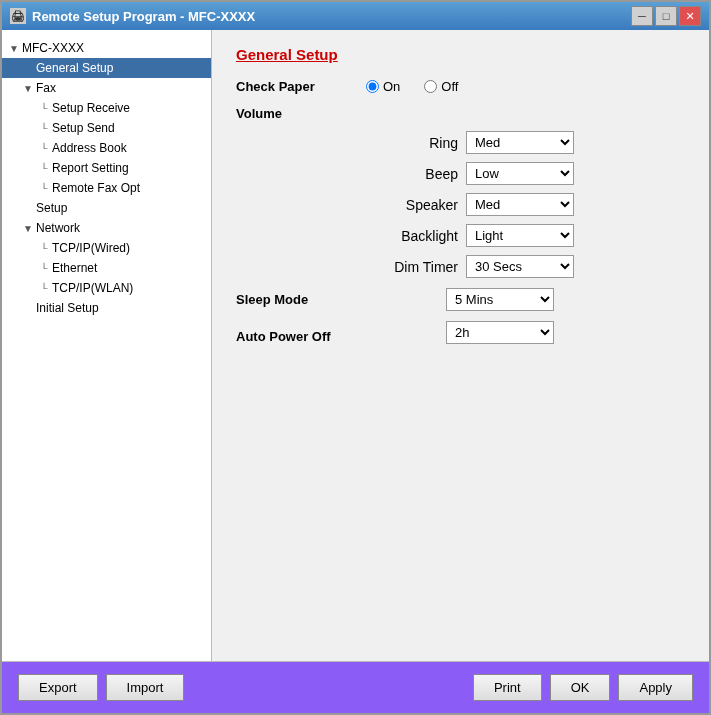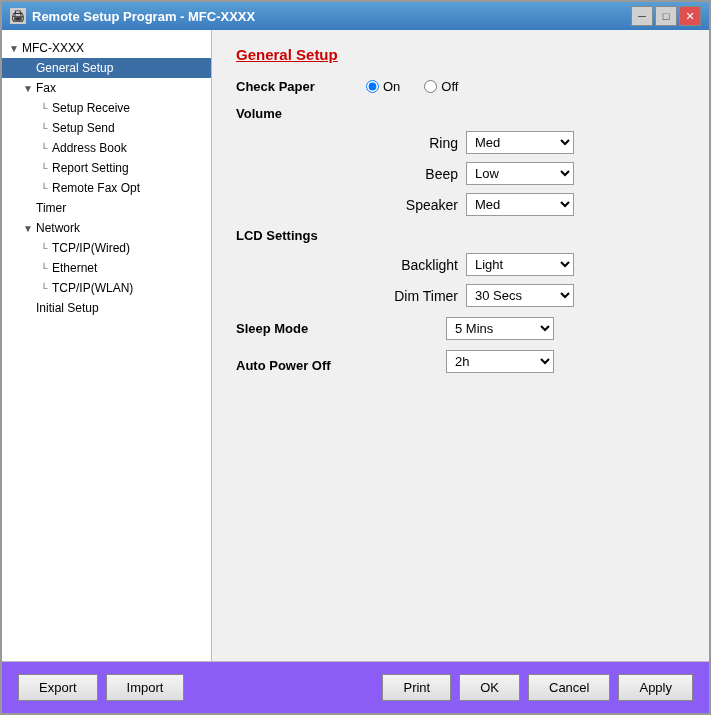--- a/index.html
+++ b/index.html
@@ -237,21 +237,21 @@
         <span class="tree-label">Report Setting</span>
       </div>
 
       <div class="tree-item indent2">
         <span class="tree-toggle">└</span>
         <span class="tree-label">Remote Fax Opt</span>
       </div>
 
       <div class="tree-item indent1">
         <span class="tree-toggle">&nbsp;</span>
-        <span class="tree-label">Timer</span>
+        <span class="tree-label">Setup</span>
       </div>
 
       <div class="tree-item indent1">
         <span class="tree-toggle">▼</span>
         <span class="tree-label">Network</span>
       </div>
 
       <div class="tree-item indent2">
         <span class="tree-toggle">└</span>
         <span class="tree-label">TCP/IP(Wired)</span>
@@ -320,23 +320,20 @@
         <div style="width:130px;"></div>
         <div class="form-label-right">Speaker</div>
         <select>
           <option>Low</option>
           <option selected="">Med</option>
           <option>High</option>
           <option>Off</option>
         </select>
       </div>
 
-      <div class="form-row" style="margin-top:12px;">
-        <div class="form-label">LCD Settings</div>
-      </div>
 
       <div class="sub-row">
         <div style="width:130px;"></div>
         <div class="form-label-right">Backlight</div>
         <select>
           <option selected="">Light</option>
           <option>Med</option>
           <option>Dark</option>
         </select>
       </div>
@@ -381,17 +378,16 @@
   </div>
 
   <div class="footer">
     <div class="footer-left">
       <button class="btn">Export</button>
       <button class="btn">Import</button>
     </div>
     <div class="footer-right">
       <button class="btn">Print</button>
       <button class="btn">OK</button>
-      <button class="btn">Cancel</button>
       <button class="btn">Apply</button>
     </div>
   </div>
 </div>
 
 </body></html>

